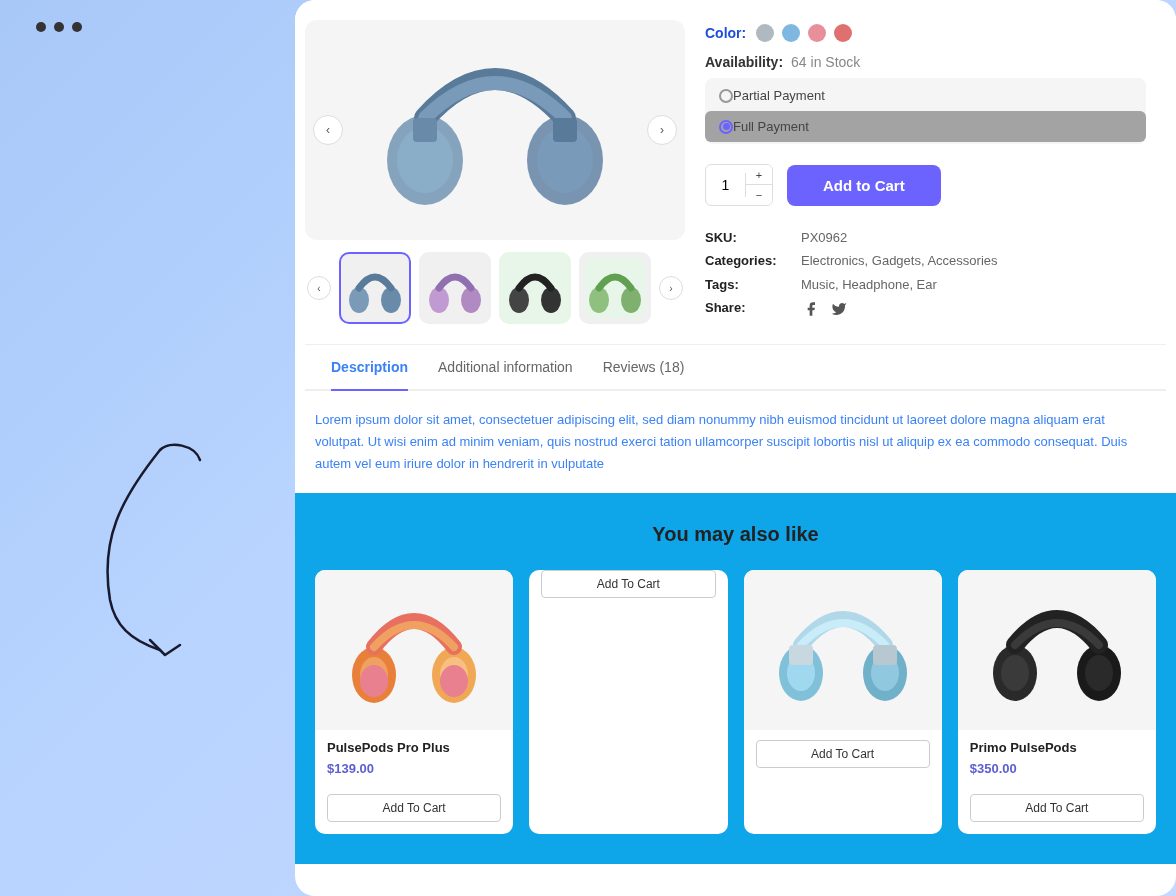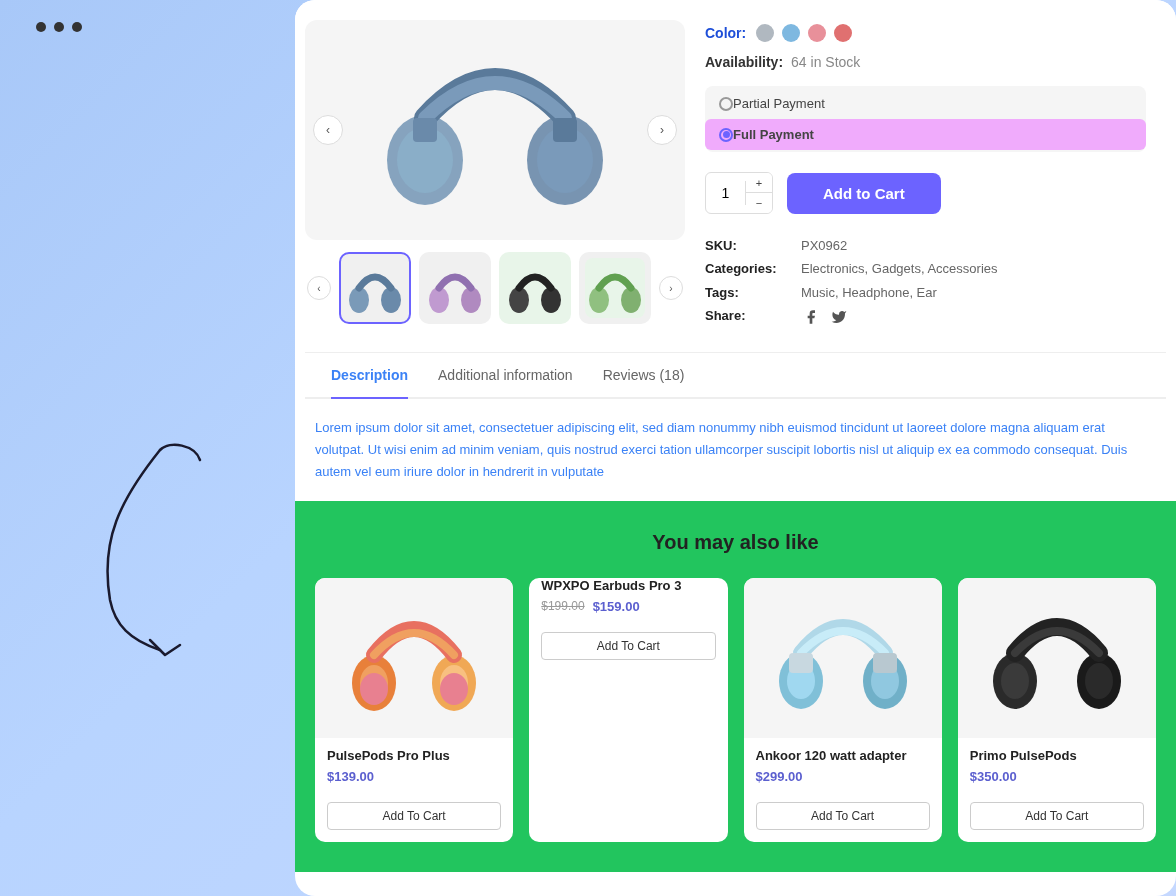--- a/index.html
+++ b/index.html
@@ -163,21 +163,21 @@
       height: 18px;
       border-radius: 50%;
       border: 2px solid transparent;
       cursor: pointer;
     }
 
     .avail-row {
       display: flex;
       align-items: center;
       gap: 8px;
-      margin-bottom: 16px;
+      margin-bottom: 8px;
     }
     .avail-label {
       font-weight: 600;
       font-size: 14px;
       color: #333;
     }
     .avail-value {
       font-size: 14px;
       color: #888;
     }
@@ -190,23 +190,22 @@
     }
     .payment-option {
       display: flex;
       align-items: center;
       padding: 8px 14px;
       cursor: pointer;
       font-size: 13px;
       color: #444;
     }
     .payment-option.selected {
-      background: #f0abfc;
+      background: #a3a3a3;
       border-radius: 6px;
-      font-weight: bold;
     }
     .radio-circle {
       width: 14px;
       height: 14px;
       border-radius: 50%;
       border: 2px solid #999;
       display: flex;
       align-items: center;
       justify-content: center;
       flex-shrink: 0;
@@ -346,21 +345,21 @@
 
     .tab-content {
       padding: 18px 10px;
       font-size: 13px;
       color: #3b82f6;
       line-height: 1.7;
     }
 
     
     .related-section {
-      background: #22c55e;
+      background: #0ea5e9;
       padding: 30px 20px;
     }
     .related-title {
       text-align: center;
       font-size: 20px;
       font-weight: 700;
       color: #222;
       margin-bottom: 24px;
     }
     .related-grid {
@@ -632,49 +631,36 @@
         <div class="related-card-body">
           <div class="related-name">PulsePods Pro Plus</div>
           <div class="related-price-row">
             <span class="related-price">$139.00</span>
           </div>
         </div>
         <button class="related-add-btn">Add To Cart</button>
       </div>
 
       <div class="related-card">
-        <div class="related-card-body">
-          <div class="related-name">WPXPO Earbuds Pro 3</div>
-          <div class="related-price-row">
-            <span class="related-price-old">$199.00</span>
-            <span class="related-price">$159.00</span>
-          </div>
-        </div>
         <button class="related-add-btn">Add To Cart</button>
       </div>
 
       <div class="related-card">
         <div class="related-img-wrap">
           <svg width="140" height="130" viewBox="0 0 140 130" fill="none">
             <ellipse cx="28" cy="88" rx="22" ry="28" fill="#80c0d8"></ellipse>
             <ellipse cx="28" cy="88" rx="14" ry="18" fill="#a0d8f0"></ellipse>
             <ellipse cx="112" cy="88" rx="22" ry="28" fill="#70b0c8"></ellipse>
             <ellipse cx="112" cy="88" rx="14" ry="18" fill="#90c8e0"></ellipse>
             <path d="M28 60 Q70 8 112 60" stroke="#b0d8e8" stroke-width="16" fill="none" stroke-linecap="round"></path>
             <path d="M28 60 Q70 16 112 60" stroke="#c8ecf8" stroke-width="8" fill="none" stroke-linecap="round"></path>
 
             <rect x="16" y="60" width="24" height="20" rx="4" fill="#c8d8e0"></rect>
             <rect x="100" y="60" width="24" height="20" rx="4" fill="#b8c8d0"></rect>
           </svg>
-        </div>
-        <div class="related-card-body">
-          <div class="related-name">Ankoor 120 watt adapter</div>
-          <div class="related-price-row">
-            <span class="related-price">$299.00</span>
-          </div>
         </div>
         <button class="related-add-btn">Add To Cart</button>
       </div>
 
       <div class="related-card">
         <div class="related-img-wrap">
           <svg width="140" height="130" viewBox="0 0 140 130" fill="none">
             <ellipse cx="28" cy="88" rx="22" ry="28" fill="#2a2a2a"></ellipse>
             <ellipse cx="28" cy="88" rx="14" ry="18" fill="#3a3a3a"></ellipse>
             <ellipse cx="112" cy="88" rx="22" ry="28" fill="#1a1a1a"></ellipse>

